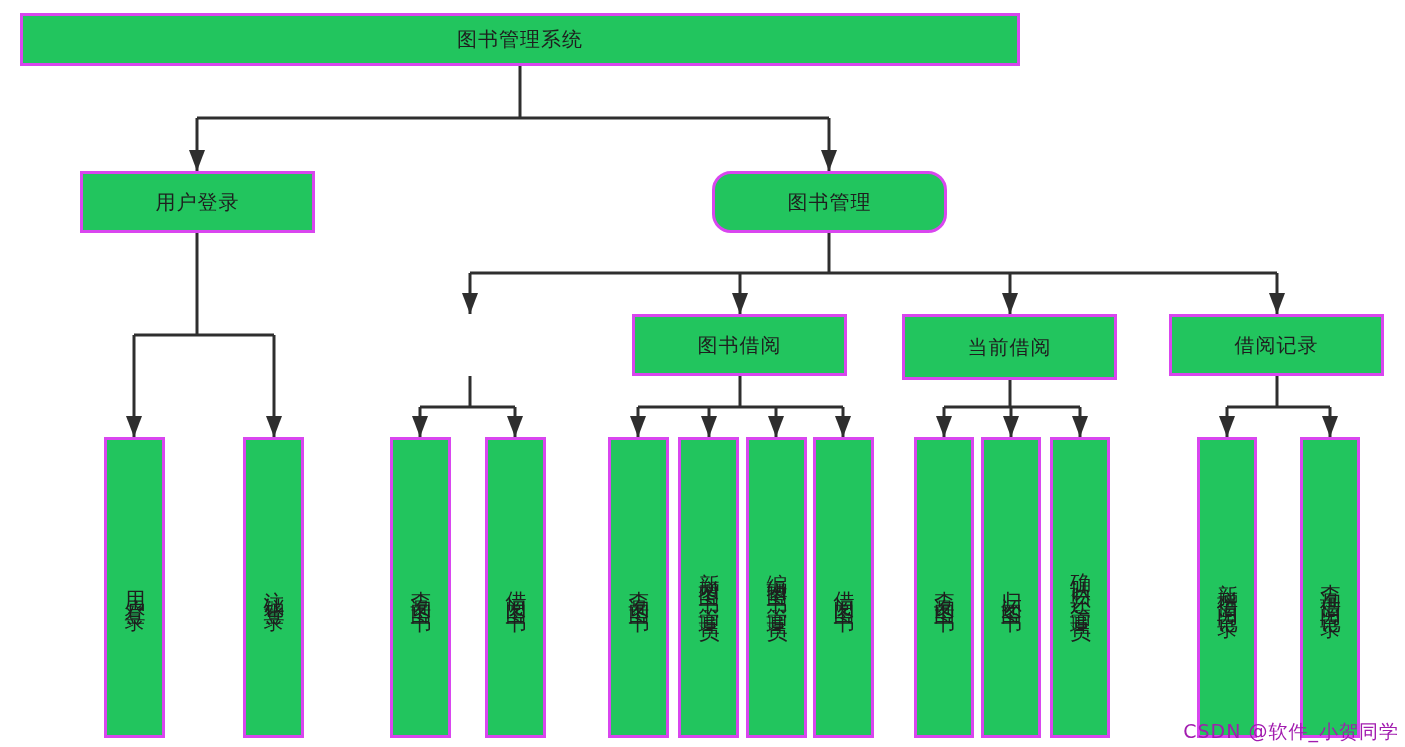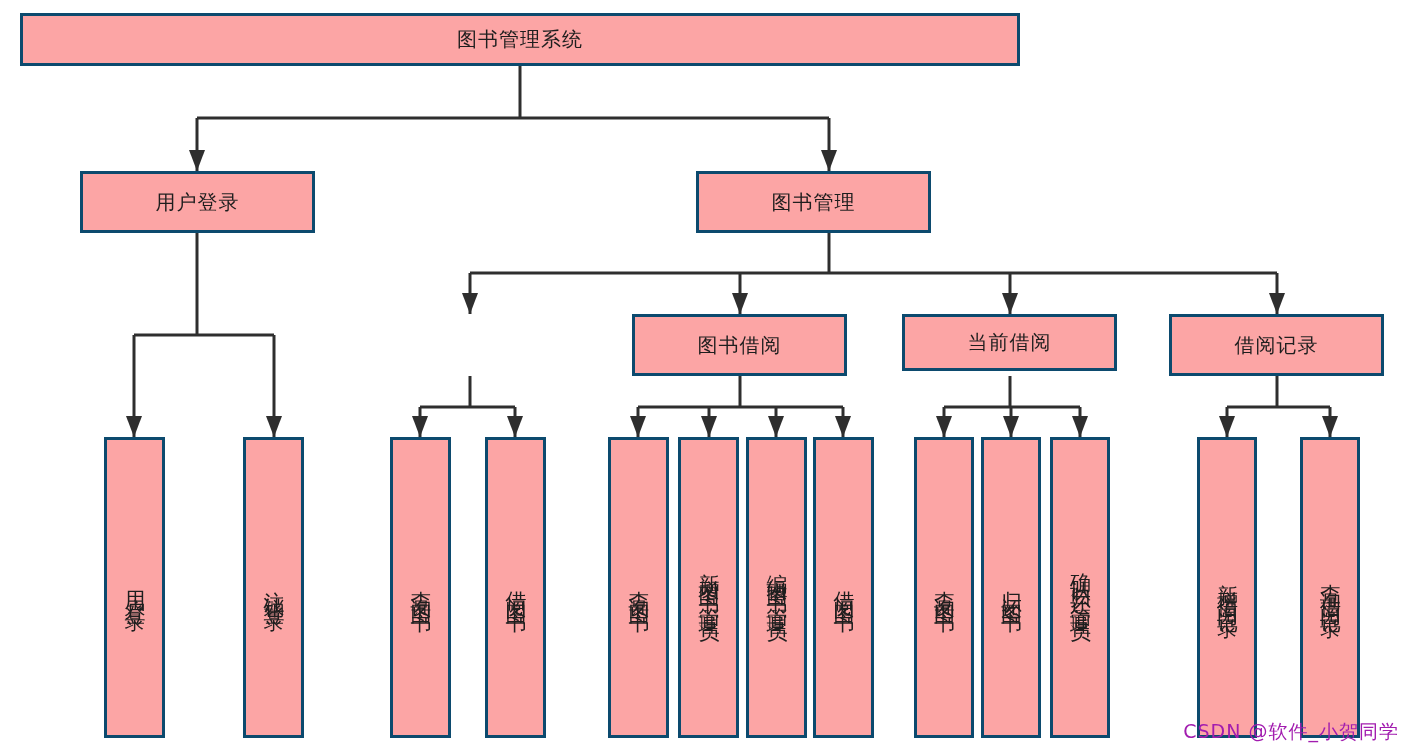--- a/index.html
+++ b/index.html
@@ -3,36 +3,36 @@
 <meta charset="utf-8">
 <style>
   html,body { margin:0; padding:0; background:#ffffff; }
   .canvas {
     position:relative; width:1405px; height:747px; background:#ffffff;
     font-family:"DejaVu Sans","Liberation Sans",sans-serif; color:#1e1e1e;
     overflow:hidden;
   }
   .connectors { position:absolute; left:0; top:0; width:1405px; height:747px; pointer-events:none; }
   .box {
-    position:absolute; box-sizing:border-box; background:#fca5a5;
-    border:3px solid #0c4a6e; display:flex; align-items:center; justify-content:center;
+    position:absolute; box-sizing:border-box; background:#22c55e;
+    border:3px solid #d946ef; display:flex; align-items:center; justify-content:center;
     text-align:center;
   }
   .h-label { font-size:20px; letter-spacing:1px; white-space:nowrap; }
   .v-label {
     writing-mode:vertical-rl; font-size:21px; letter-spacing:7px;
     line-height:1; white-space:nowrap;
   }
   
   .n-root   { left:20px;  top:13px;  width:1000px; height:53px; }
   .n-login  { left:80px;  top:171px; width:235px;  height:62px; }
-  .n-mgmt   { left:696px; top:171px; width:235px;  height:62px; }
+  .n-mgmt   { left:712px; top:171px; width:235px;  height:62px;border-radius:19px; }
   .n-nbr    { left:363px; top:314px; width:215px;  height:62px; }
   .n-bb     { left:632px; top:314px; width:215px;  height:62px; }
-  .n-cb     { left:902px; top:314px; width:215px;  height:57px; }
+  .n-cb     { left:902px; top:314px; width:215px;  height:66px; }
   .n-br     { left:1169px;top:314px; width:215px;  height:62px;text-align:center; }
   .leaf     { top:437px;  height:301px; }
   .l-a1 { left:104px;  width:61px; }
   .l-a2 { left:243px;  width:61px; }
   .l-b1 { left:390px;  width:61px; }
   .l-b2 { left:485px;  width:61px; }
   .l-c1 { left:608px;  width:61px; }
   .l-c2 { left:678px;  width:61px; }
   .l-c3 { left:746px;  width:61px; }
   .l-c4 { left:813px;  width:61px; }

